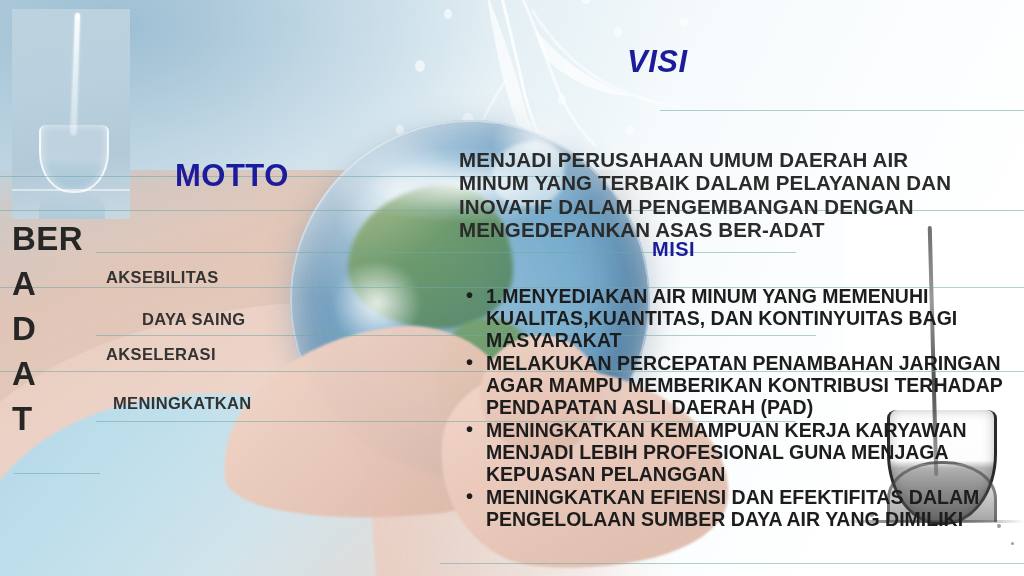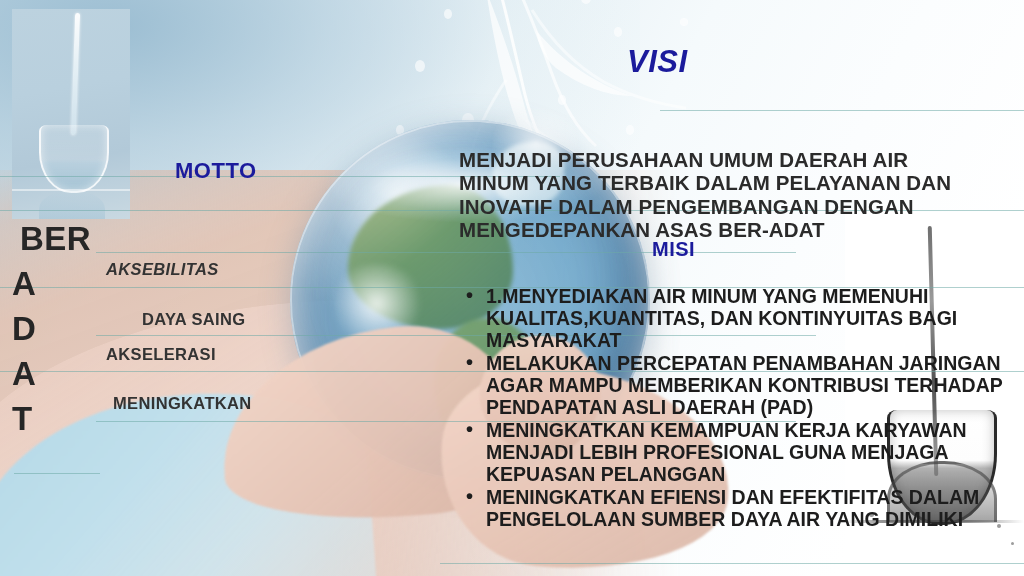--- a/index.html
+++ b/index.html
@@ -293,21 +293,21 @@
   }
 
   
   .heading {
     position: absolute;
     color: #1b1b9c;
     font-weight: bold;
     letter-spacing: 0.5px;
     white-space: nowrap;
   }
-  #h-motto { left: 175px; top: 158px; font-size: 22px; }
+  #h-motto { left: 175px; top: 158px; font-size: 31px; }
   #h-visi  { left: 627px; top: 44px;  font-size: 31px; font-style: italic; }
   #h-misi  { left: 652px; top: 238px; font-size: 20px; }
 
   .body-text {
     position: absolute;
     color: #262626;
     font-weight: bold;
     margin-top: 36px;
   }
 
@@ -323,21 +323,21 @@
   #ber-block {
     position: absolute;
     left: 12px; top: 222px;
     width: 86px;
     color: #262626;
     font-weight: bold;
     font-size: 33px;
     line-height: 1.0;
     letter-spacing: 0.5px;
   }
-  #ber-block .ber-lead { display: block; margin-left: 8px; }
+  #ber-block .ber-lead { display: block; }
   #ber-block .ber-letter { display: block; margin-top: 12px; }
 
   .value-item {
     position: absolute;
     color: #333333;
     font-weight: bold;
     font-size: 16.5px;
     letter-spacing: 0.35px;
     white-space: nowrap;
   }
@@ -460,21 +460,21 @@
 
   <div id="ber-block">
     <span class="ber-lead">BER</span>
     <span class="ber-letter">A</span>
     <span class="ber-letter">D</span>
     <span class="ber-letter">A</span>
     <span class="ber-letter">T</span>
   </div>
 
 
-  <div class="value-item" style="left:106px; top:260px;font-style:italic;">AKSEBILITAS</div>
+  <div class="value-item" style="left:106px; top:268px;">AKSEBILITAS</div>
 
   <div class="value-item" style="left:106px; top:310px;margin-left:36px;">DAYA SAING</div>
 
   <div class="value-item" style="left:106px; top:345px;">AKSELERASI</div>
 
   <div class="value-item" style="left:113px; top:394px;">MENINGKATKAN</div>
 
   <ul id="misi-list">
     <li>1.MENYEDIAKAN AIR MINUM YANG MEMENUHI KUALITAS,KUANTITAS, DAN KONTINYUITAS BAGI MASYARAKAT</li>
     <li>MELAKUKAN PERCEPATAN PENAMBAHAN JARINGAN AGAR MAMPU MEMBERIKAN KONTRIBUSI TERHADAP PENDAPATAN ASLI DAERAH (PAD)</li>

